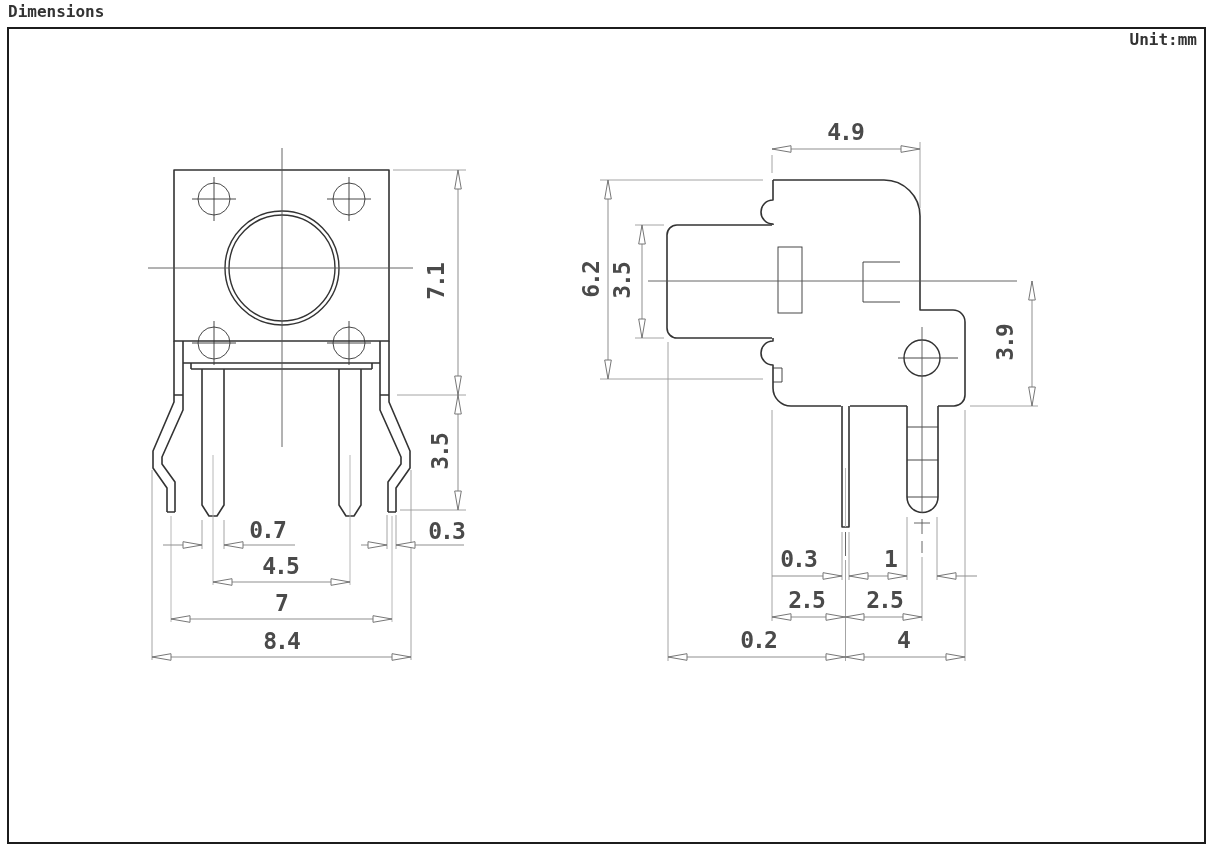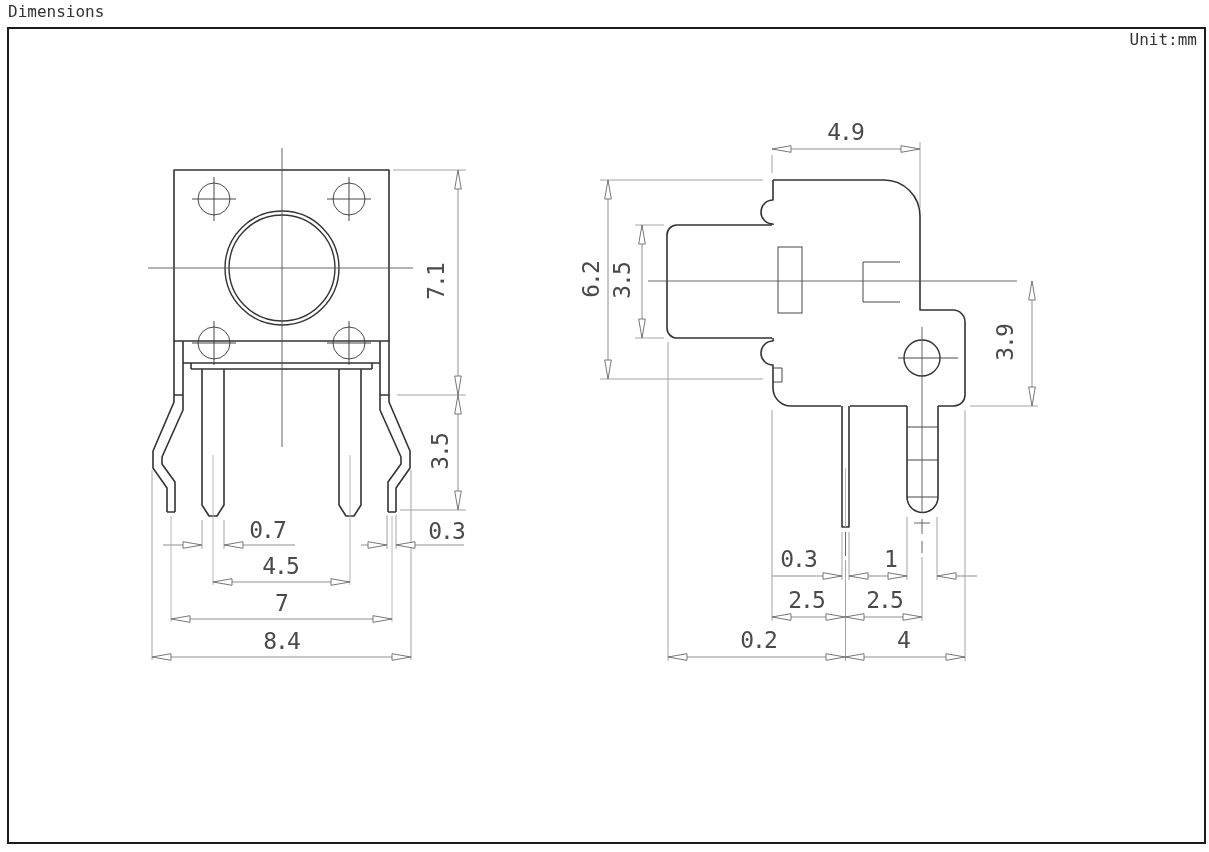--- a/index.html
+++ b/index.html
@@ -1,16 +1,16 @@
 <!DOCTYPE html>
 <html><head>
 <meta charset="utf-8">
 <style>
   html,body{margin:0;padding:0;background:#fff;}
-  .page{position:relative;width:1209px;height:852px;background:#ffffff;font-family:"DejaVu Sans Mono",monospace;overflow:hidden;}
+  .page{position:relative;width:1209px;height:852px;background:#ffffff;font-family:"DejaVu Sans Mono",monospace;overflow:hidden;font-weight:bold;}
   svg{position:absolute;left:0;top:0;}
   .outline{stroke:#333;stroke-width:1.6;fill:none;stroke-linejoin:round;}
   .thinline{stroke:#333;stroke-width:0.9;fill:none;}
   .centerline{stroke:#555;stroke-width:0.9;fill:none;}
   .ext{stroke:#9a9a9a;stroke-width:0.9;fill:none;}
   .dimline{stroke:#8f8f8f;stroke-width:1;fill:none;}
   .arrow{fill:#ffffff;stroke:#777;stroke-width:1;}
   .graypin{stroke:#b0b0b0;stroke-width:0.9;fill:none;}
   .dimtext{font-family:"DejaVu Sans Mono",monospace;font-size:23px;letter-spacing:-2px;fill:#4a4a4a;}
   .labeltext{font-family:"DejaVu Sans Mono",monospace;font-size:16px;fill:#333;}

